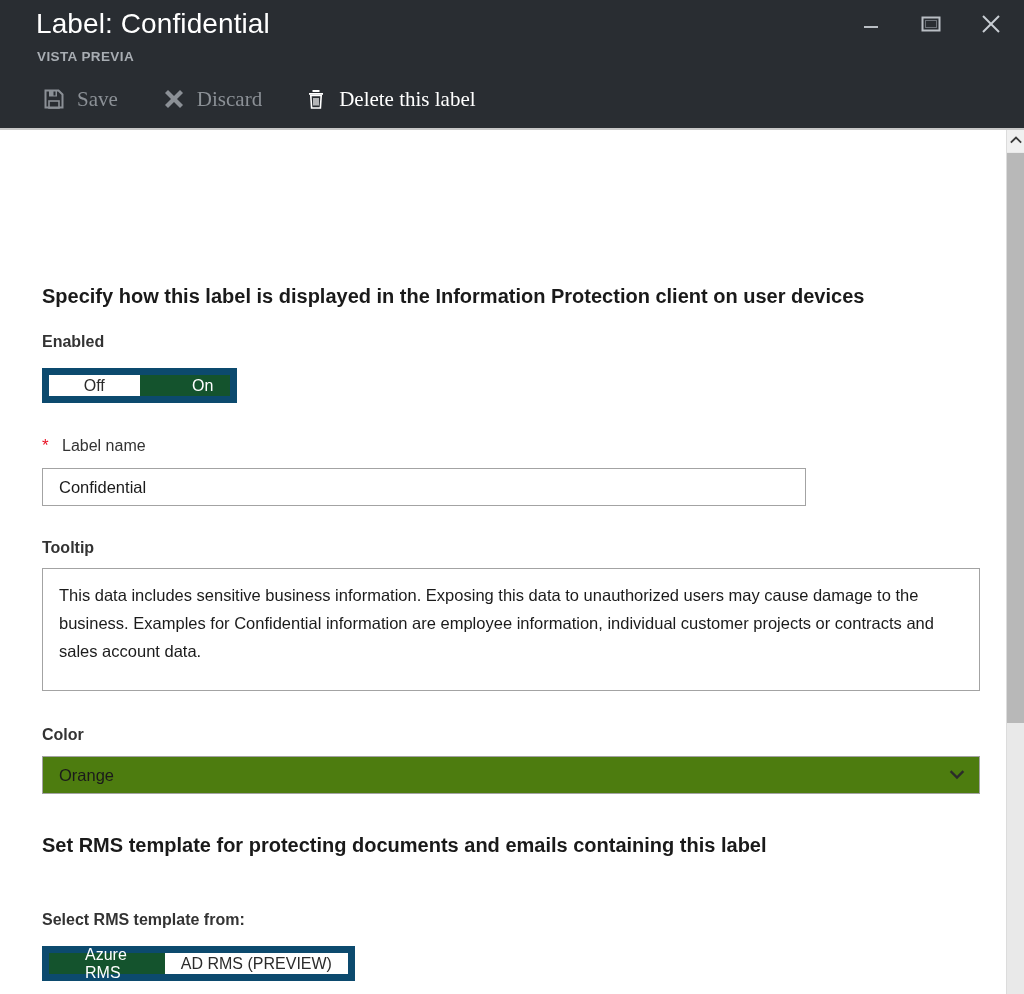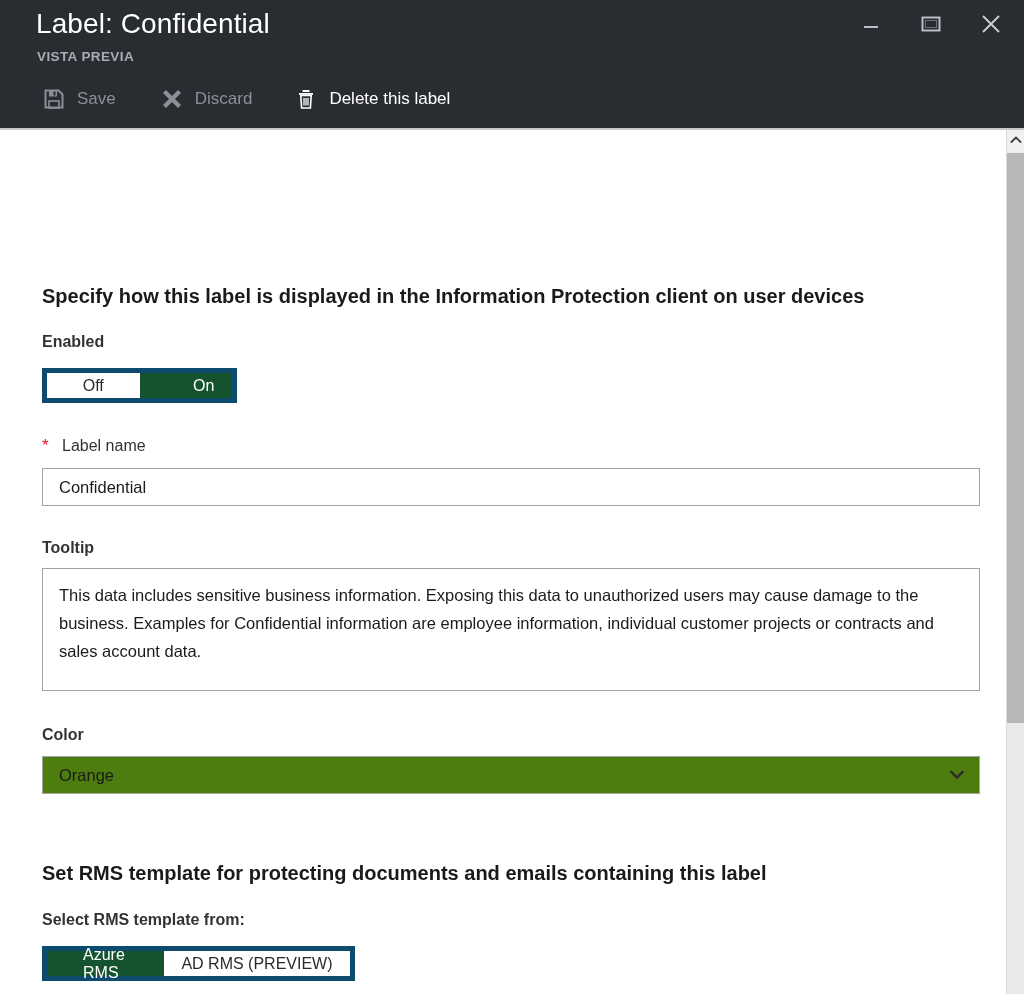--- a/index.html
+++ b/index.html
@@ -89,23 +89,24 @@
   .tb-item {
     display: flex;
     align-items: center;
     gap: 11px;
     height: 30px;
     cursor: default;
   }
   .tb-item.disabled { color: #8b9096; }
   .tb-item.active { color: #ffffff; }
   .tb-label {
-    font-size: 17px;
+    font-size: 21px;
     font-weight: 400;
     white-space: nowrap;
+    font-family: Liberation Serif, serif;
   }
   .tb-icon { display: flex; align-items: center; justify-content: center; width: 24px; height: 24px; }
   #tb-save { margin-right: 44px; }
   #tb-discard { margin-right: 42px; }
 
   .titlebar-divider {
     position: absolute;
     left: 0;
     top: 128px;
     width: 1024px;
@@ -153,21 +154,21 @@
     font-size: 16px;
     font-weight: 400;
     color: #333333;
     white-space: nowrap;
   }
 
   
   .toggle {
     position: absolute;
     display: flex;
-    border: 5px solid #0c4a6e;
+    border: 7px solid #0c4a6e;
     box-sizing: border-box;
     background: #ffffff;
     height: 35px;
   }
   .toggle-opt {
     display: flex;
     align-items: center;
     justify-content: center;
     font-size: 16px;
     color: #2b2b2b;
@@ -195,21 +196,21 @@
     background: #ffffff;
     font-family: "Liberation Sans", sans-serif;
     font-size: 16.5px;
     color: #1b1b1b;
     padding: 0 16px;
     outline: none;
   }
   #input-label-name {
     left: 42px;
     top: 338px;
-    width: 938px;
+    width: 764px;
     height: 38px;
     line-height: 36px;
   }
 
   .textarea-box {
     position: absolute;
     left: 42px;
     top: 438px;
     width: 938px;
     height: 123px;
@@ -255,21 +256,21 @@
   }
   #dropdown-color { top: 626px; }
 
   
   #heading-display   { top: 155px; }
   #label-enabled     { top: 203px; }
   #star-label-name   { top: 307px; }
   #label-label-name  { top: 307px; }
   #label-tooltip     { top: 409px; }
   #label-color       { top: 596px; }
-  #heading-rms       { top: 732px; }
+  #heading-rms       { top: 704px; }
   #label-rms-from    { top: 781px; }
 
   
   .scrollbar {
     position: absolute;
     right: 0;
     top: 130px;
     width: 18px;
     height: 864px;
     background: #e9e9e9;

